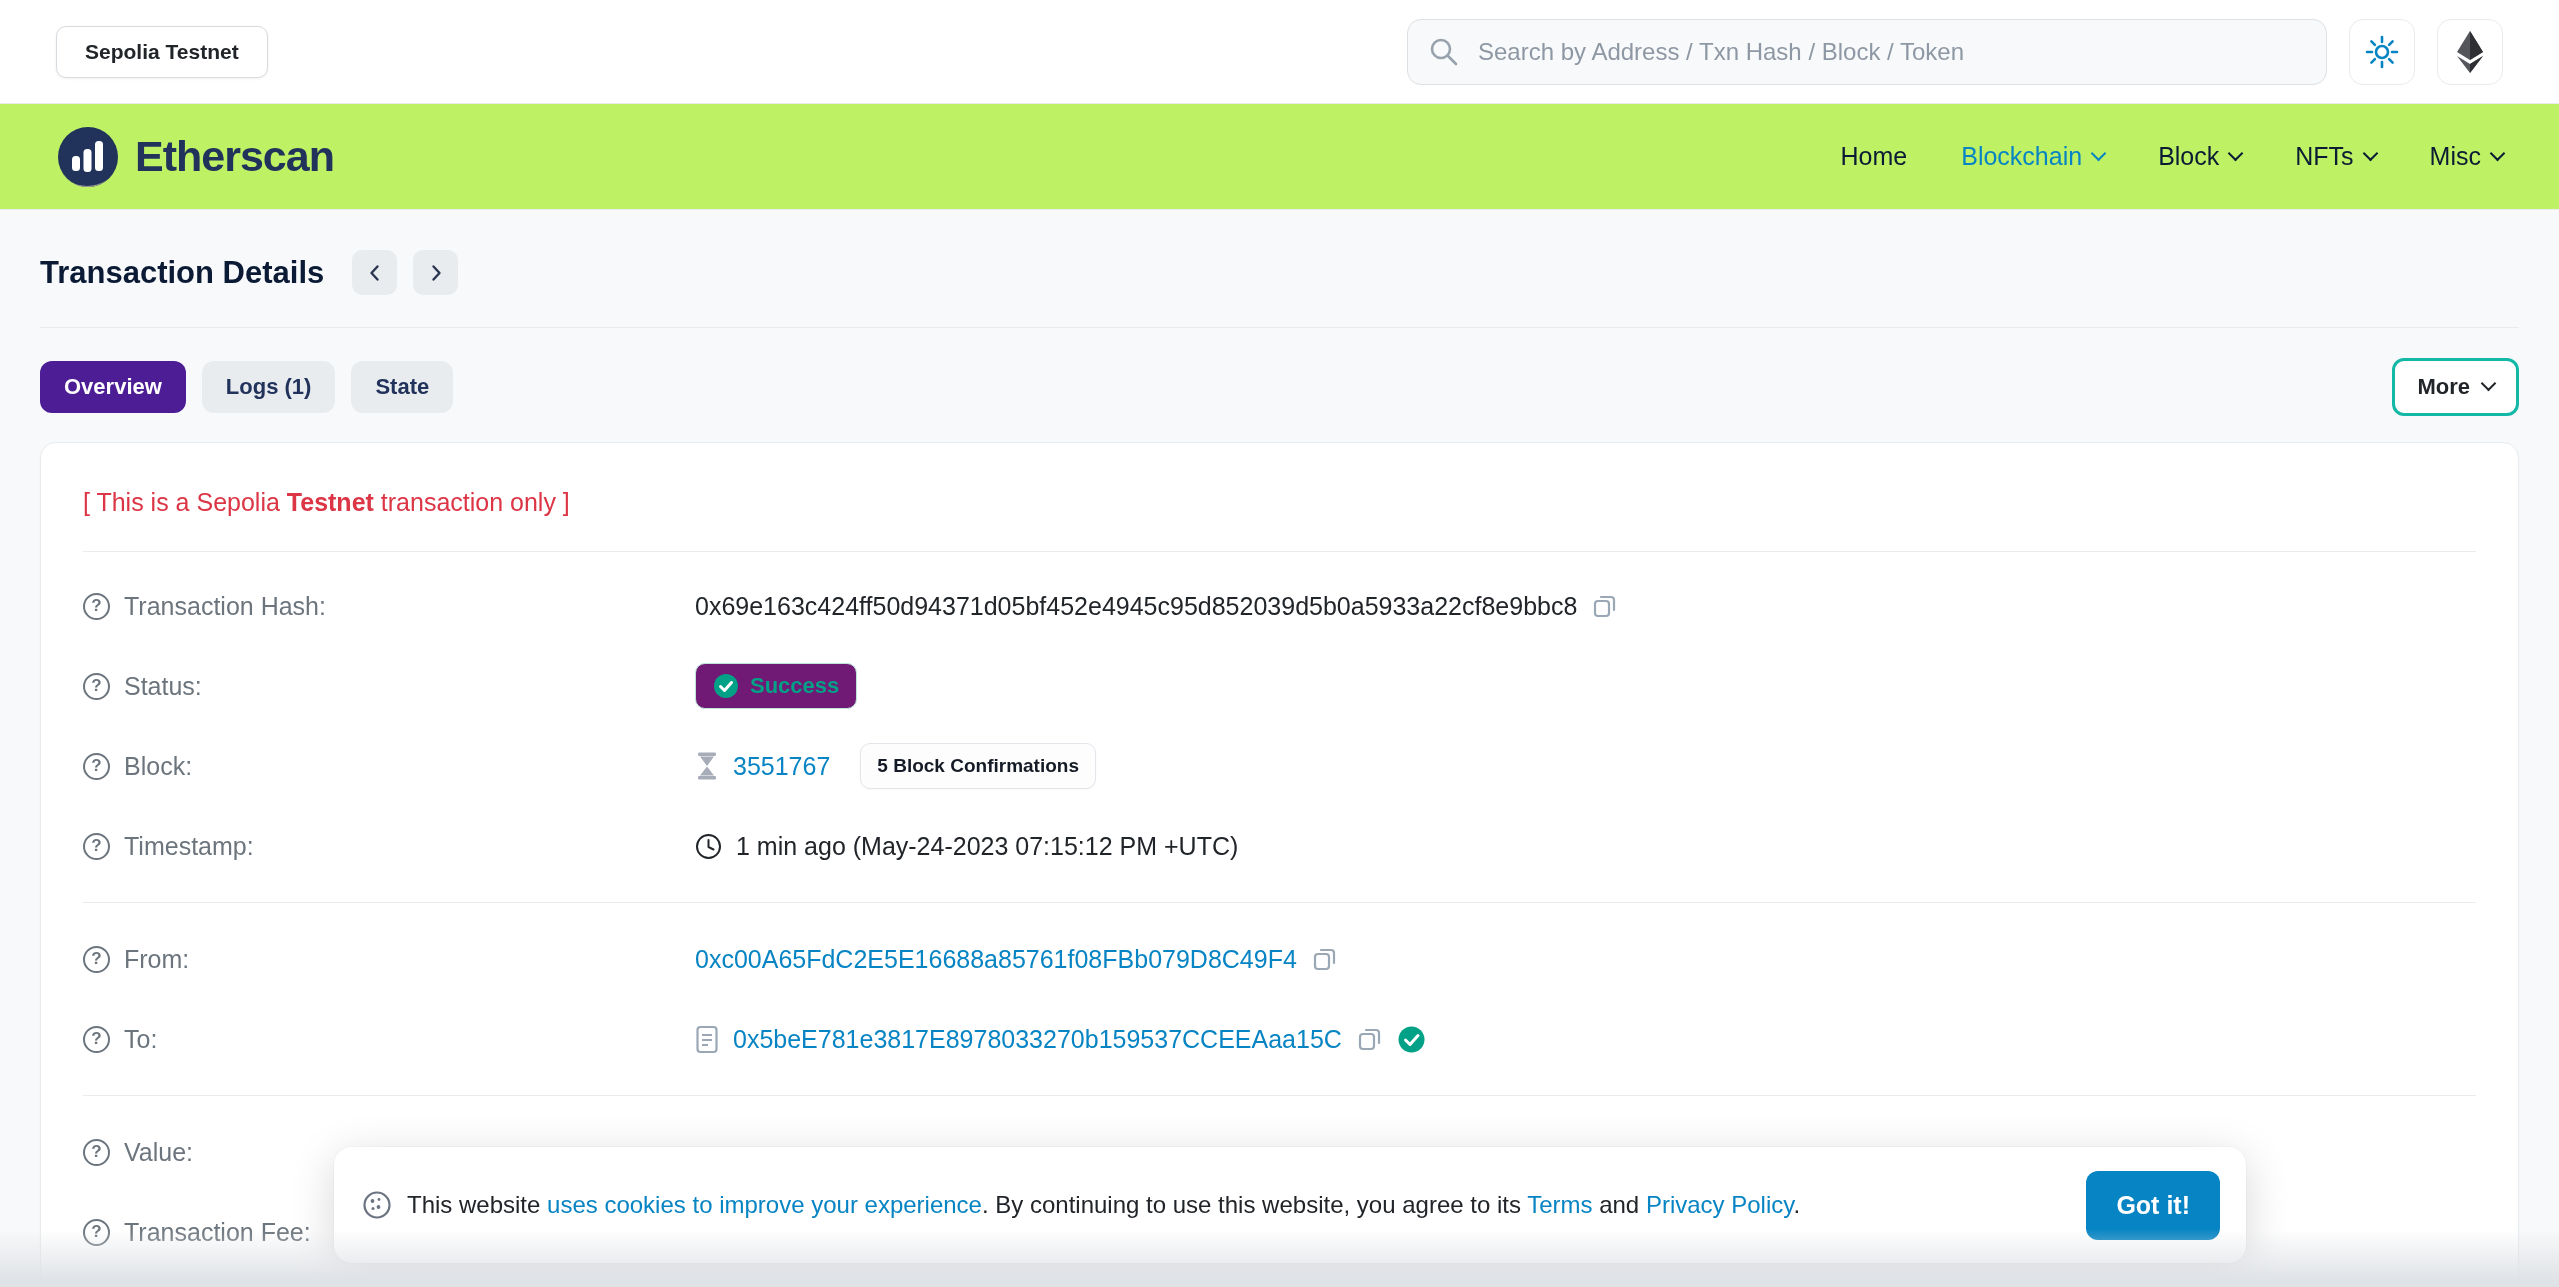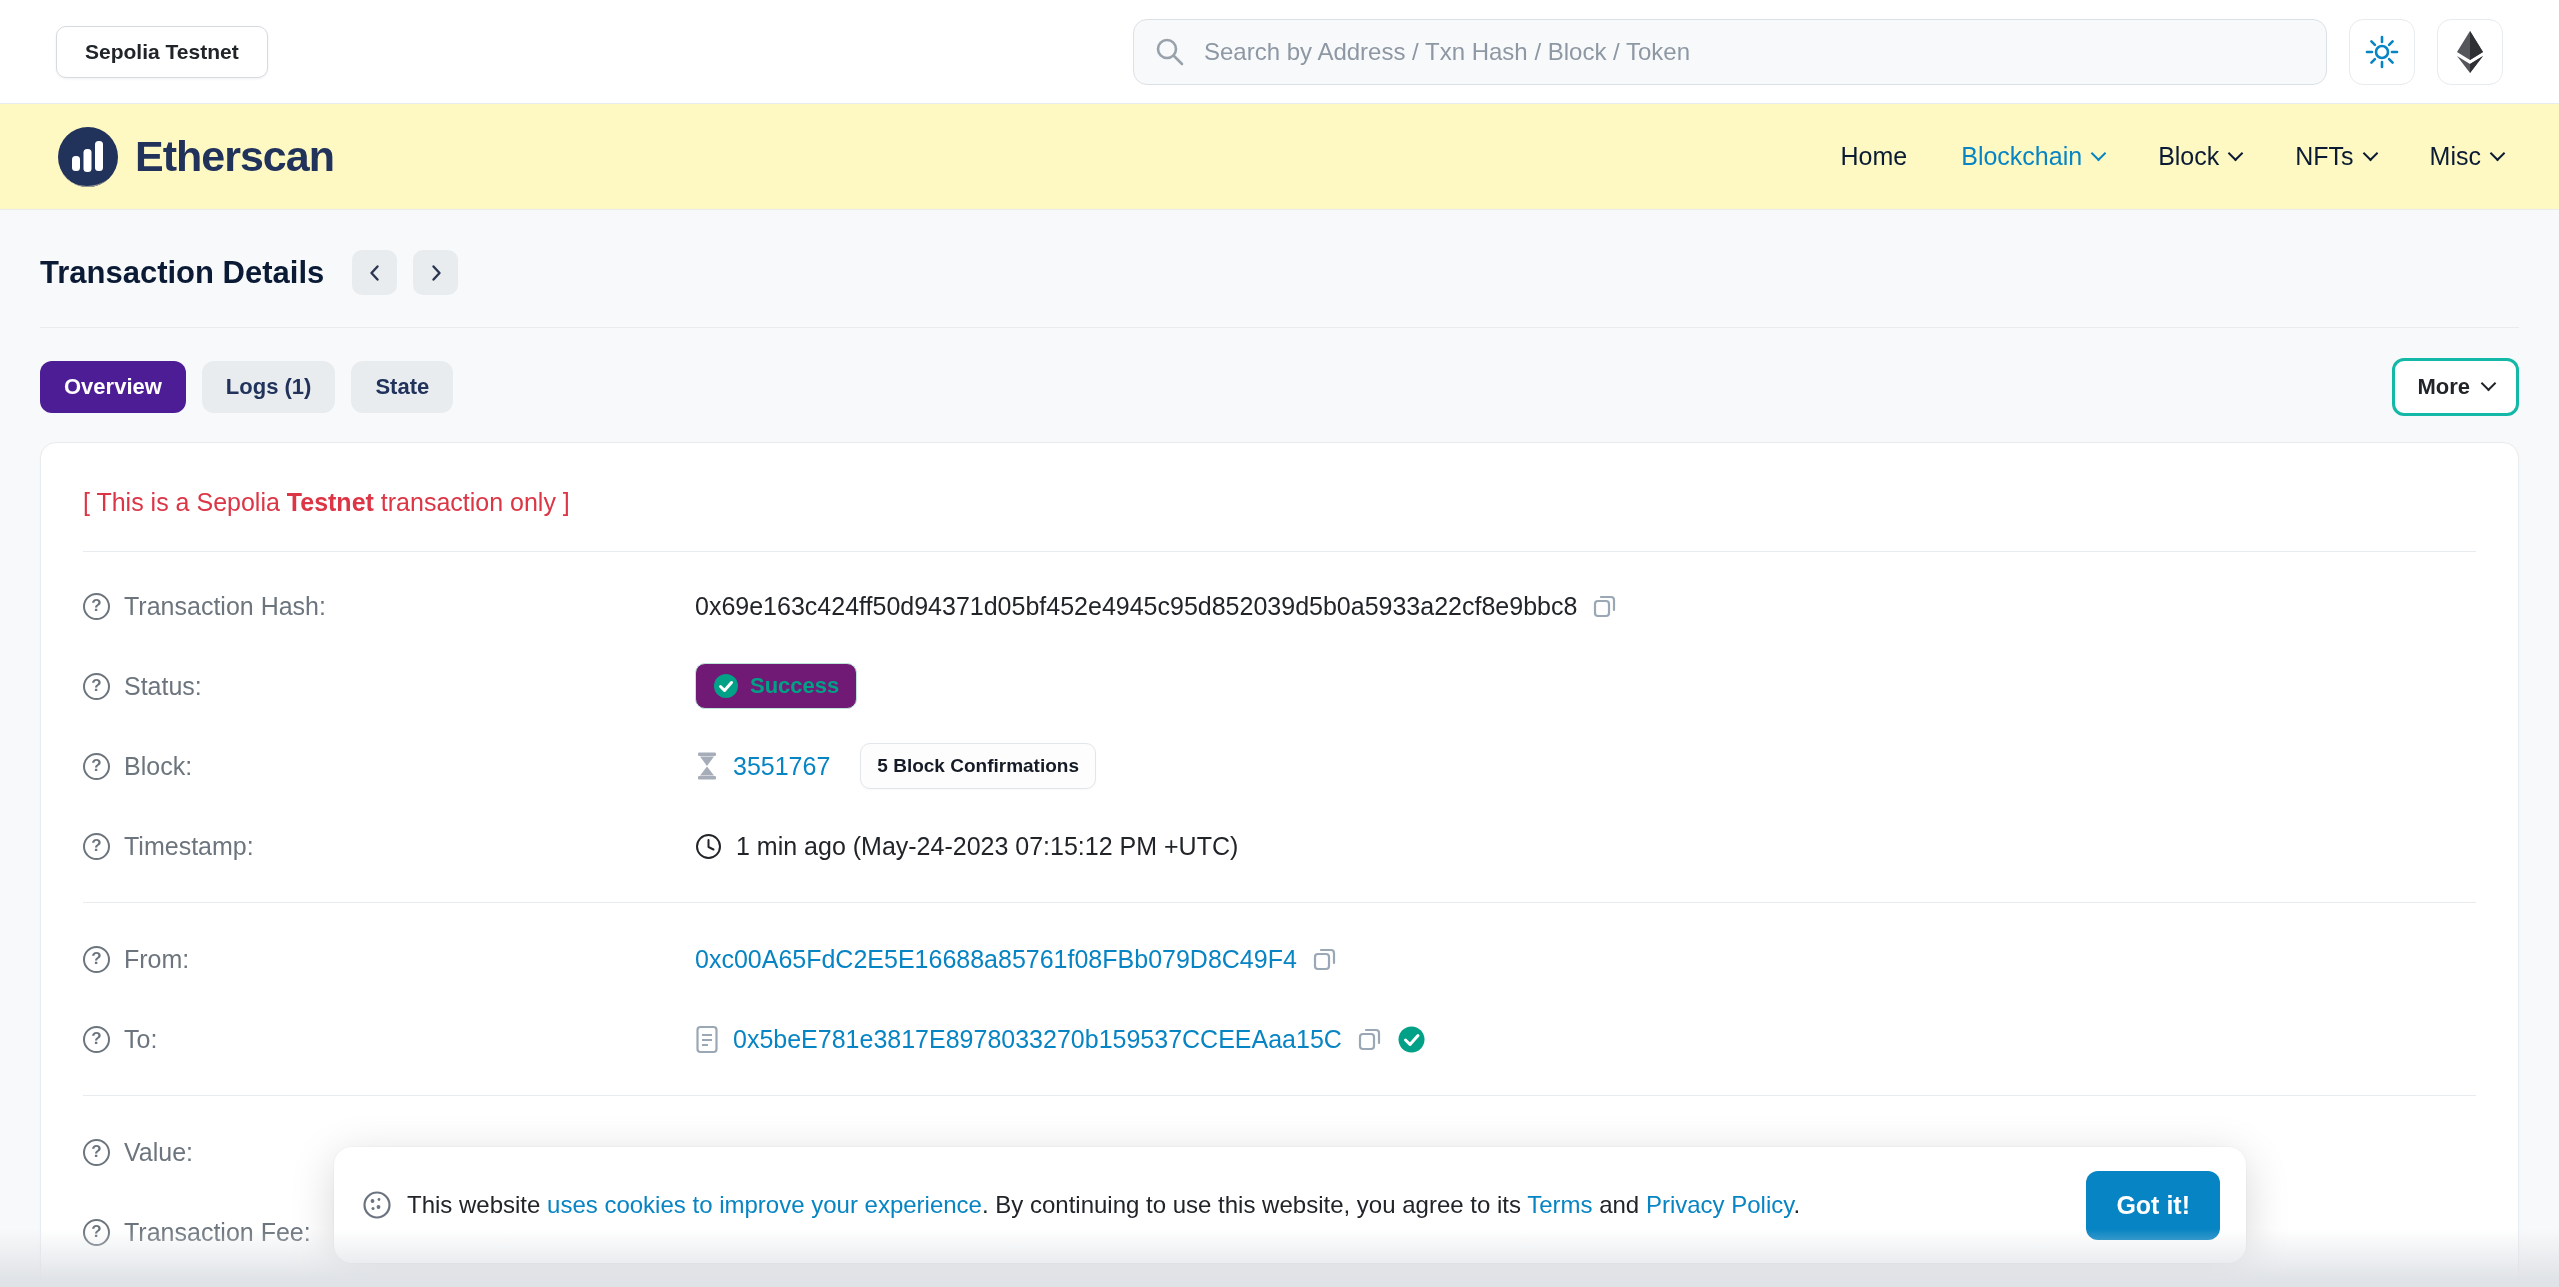--- a/index.html
+++ b/index.html
@@ -16,36 +16,36 @@
     height:104px; background:#fff; border-bottom:1px solid #e9ecef;
     display:flex; align-items:center; justify-content:space-between; padding:0 56px;
   }
   .network-badge {
     border:1px solid #d6dbe0; border-radius:10px; background:#fff;
     padding:13px 28px; font-size:21px; font-weight:bold; color:#212529;
     box-shadow:0 1px 3px rgba(0,0,0,.06); cursor:pointer;
   }
   .topbar-right { display:flex; align-items:center; gap:22px; }
   .search-box {
-    width:1194px; height:66px; background:#f8f9fa; border:1px solid #dce1e6;
+    width:920px; height:66px; background:#f8f9fa; border:1px solid #dce1e6;
     border-radius:14px; display:flex; align-items:center; gap:16px; padding:0 20px;
   }
   .search-box input {
     flex:1; border:none; outline:none; background:transparent;
     font-size:24px; color:#212529; font-family:inherit;
   }
   .search-box input::placeholder { color:#8d98a4; }
   .icon-btn {
     width:66px; height:66px; border:1px solid #e7ebee; border-radius:14px;
     background:#fff; display:flex; align-items:center; justify-content:center; cursor:pointer;
   }
 
   
   .navbar {
-    height:106px; background:#fef9c3; border-bottom:1px solid #e9ecef;
+    height:106px; background:#bef264; border-bottom:1px solid #e9ecef;
     display:flex; justify-content:space-between; padding:0 56px;
   }
   .logo { display:flex; align-items:center; gap:15px; cursor:pointer; }
   .logo-text { font-size:43px; font-weight:bold; color:#21325b; letter-spacing:-1px; }
   .nav-items { display:flex; align-items:center; gap:54px; font-size:25px; color:#0a1b33; }
   .nav-item { display:flex; align-items:center; gap:11px; cursor:pointer; }
   .nav-item.active { color:#0784c3; }
   .caret {
     width:11px; height:11px; border-right:2.5px solid currentColor; border-bottom:2.5px solid currentColor;
     transform:rotate(45deg); margin-top:-7px;

